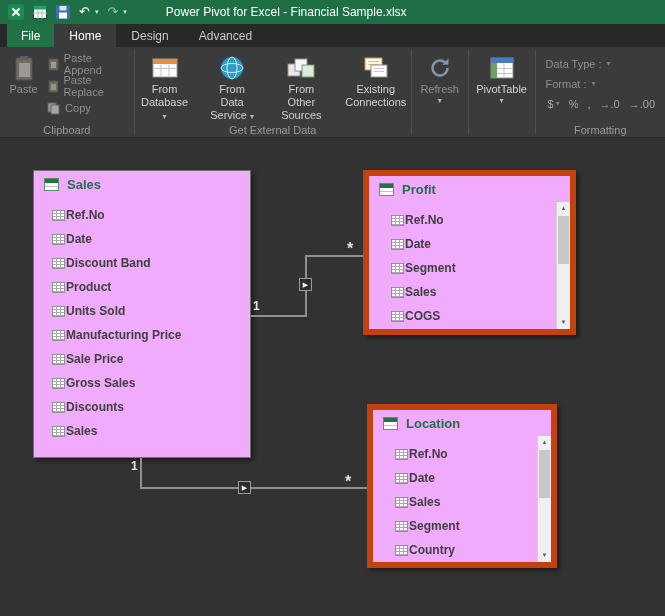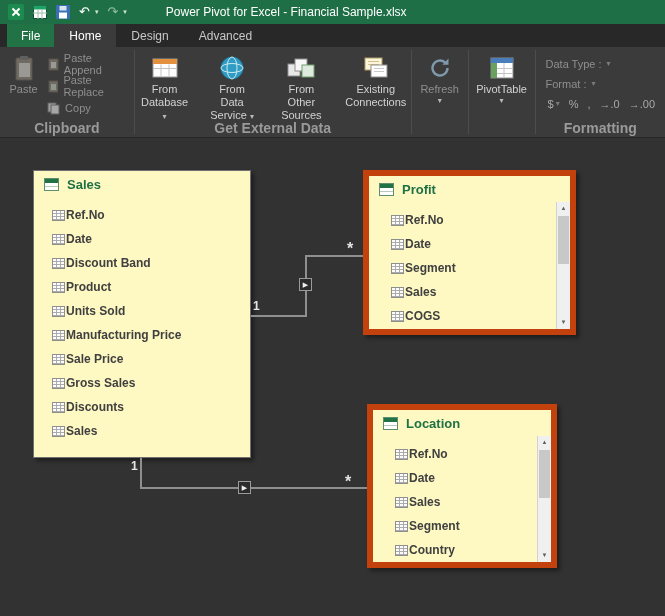--- a/index.html
+++ b/index.html
@@ -16,41 +16,41 @@
 
   
   .tabbar { height:23px; background:#282828; display:flex; align-items:stretch; padding-left:7px; }
   .tab { padding:0 15px; font-size:12px; color:#c8c8c8; display:flex; align-items:center; cursor:default; }
   .tab.file { background:#217346; color:#fff; padding:0 14px; }
   .tab.active { background:#3B3B3B; color:#fff; }
 
   
   .ribbon { height:91px; background:#3B3B3B; display:flex; border-bottom:1px solid #262626; color:#c4c4c4; }
   .rgroup { position:relative; height:100%; padding:3px 4px 16px 4px; display:flex; align-items:flex-start; }
-  .rgroup-label { position:absolute; bottom:1px; left:0; right:0; text-align:center; font-size:14px; color:#9a9a9a;font-weight:bold; }
+  .rgroup-label { position:absolute; bottom:1px; left:0; right:0; text-align:center; font-size:11px; color:#9a9a9a; }
   .rdivider { width:1px; background:#4d4d4d; margin:3px 0; }
 
   .bigbtn { display:flex; flex-direction:column; align-items:center; padding-top:3px; font-size:11px; line-height:1.18; text-align:center; color:#d2d2d2; cursor:default; }
   .bigbtn .ic { height:30px; display:flex; align-items:center; }
   .bigbtn .dd { font-size:8px; color:#b9b9b9; }
   .bigbtn.dim { color:#8f8f8f; }
 
   .clip-col { display:flex; flex-direction:column; gap:2px; padding-top:4px; }
   .smallbtn { display:flex; align-items:center; gap:5px; height:20px; font-size:11px; color:#8f8f8f; padding:0 4px; }
 
   .fmt-group { display:flex; flex-direction:column; gap:3px; padding:5px 6px; font-size:11px; color:#8f8f8f; }
   .fmt-row { display:flex; align-items:center; gap:5px; height:17px; }
   .fmt-row .dd { font-size:8px; color:#7b7b7b; }
   .fmt-buttons { gap:9px; padding-left:2px; }
   .fmt-btn { display:flex; align-items:center; gap:2px; color:#a8a8a8; }
 
   
   .diagram { position:relative; height:478px; background:#323232; }
 
-  .tablebox { position:absolute; background:#fef9c3; border:1px solid #707070; box-shadow:3px 3px 4px rgba(0,0,0,0.4); }
+  .tablebox { position:absolute; background:#f0abfc; border:1px solid #707070; box-shadow:3px 3px 4px rgba(0,0,0,0.4); }
   .tablebox.selected { border:6px solid #c2410c; }
   .tb-header { height:26px; display:flex; align-items:center; gap:8px; padding:0 10px; }
   .tb-title { color:#1E7145; font-weight:bold; font-size:13px; }
   .tb-fields { padding-top:6px; }
   .field { height:24px; display:flex; align-items:center; gap:1px; padding-left:18px; color:#404040; font-size:12px; font-weight:bold; }
   .pad2 .field { padding-left:22px; }
 
   .hicon { width:15px; height:13px; background:#fff; border:1px solid #5E8E6E; position:relative; flex:none; }
   .hicon::before { content:""; position:absolute; top:0; left:0; right:0; height:4px; background:#217346; }
   .hicon::after { content:""; position:absolute; left:0; right:0; top:7px; height:1px; background:#b9c9bd; }

